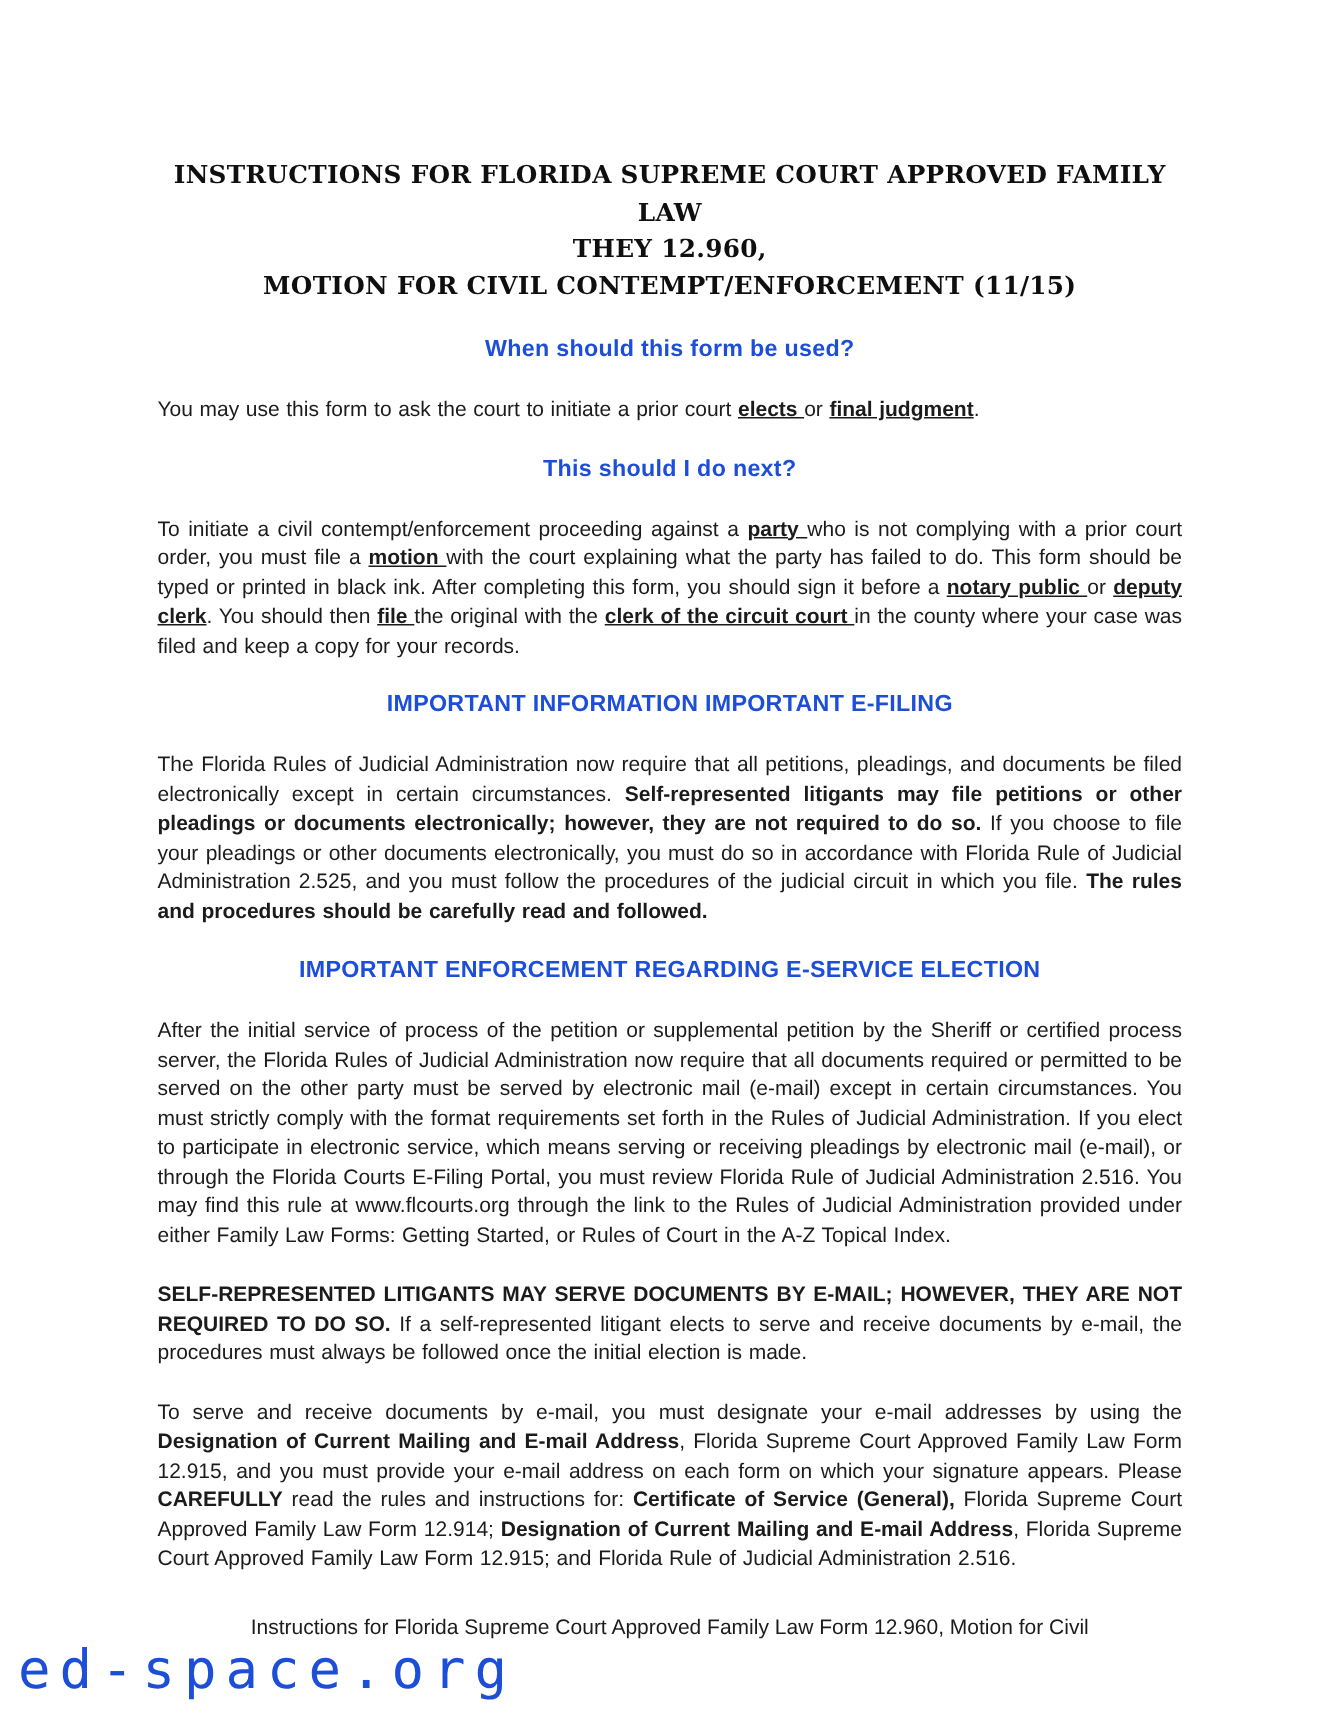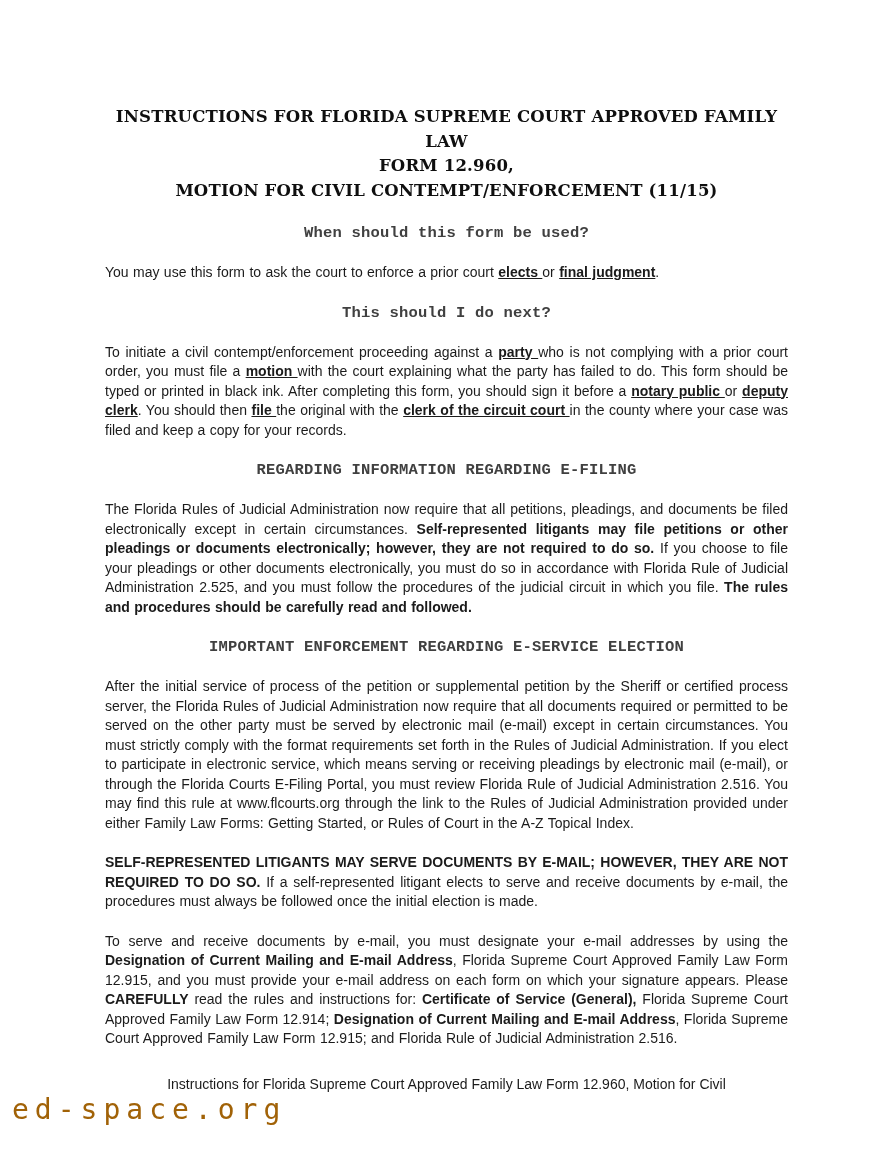--- a/index.html
+++ b/index.html
@@ -23,26 +23,26 @@
   .doc-title {
     font-family: "DejaVu Serif", serif;
     font-weight: bold;
     font-size: 16.5px;
     line-height: 24.5px;
     text-align: center;
     color: #0f0f0f;
     letter-spacing: 0.2px;
   }
   .section-heading {
-    font-family: Liberation Mono, monospace;
+    font-family: Liberation Sans, sans-serif;
     font-weight: bold;
     font-size: 15.5px;
     line-height: 20px;
     text-align: center;
-    color: #404040;
+    color: #1d4ed8;
     margin-top: 20px;
     margin-bottom: 20px;
     letter-spacing: 0.2px;
   }
   p.body-para {
     text-align: justify;
     line-height: 19.5px;
     margin-bottom: 20px;
     word-spacing: 0.5px;
   }
@@ -51,49 +51,49 @@
   .footer {
     margin-top: 26px;
     line-height: 18px;
     text-align: center;
   }
   .watermark {
     position: absolute;
     left: 12px;
     top: 1093px;
     font-family: "DejaVu Sans Mono", monospace;
-    font-size: 28px;
+    font-size: 36px;
     letter-spacing: 6px;
-    color: #a16207;
+    color: #1d4ed8;
     white-space: nowrap;
   }
 </style>
 </head>
 <body>
 
 <div class="page">
 
   <div class="doc-title">
     <div>INSTRUCTIONS FOR FLORIDA SUPREME COURT APPROVED FAMILY LAW</div>
-    <div>FORM 12.960,</div>
+    <div>THEY 12.960,</div>
     <div>MOTION FOR CIVIL CONTEMPT/ENFORCEMENT (11/15)</div>
   </div>
 
   <div>
     <div class="section-heading">When should this form be used?</div>
-    <p class="body-para"><span>You may use this form to ask the court to enforce a prior court </span><span class="b u">elects </span><span>or </span><span class="b u">final judgment</span><span>.</span></p>
+    <p class="body-para"><span>You may use this form to ask the court to initiate a prior court </span><span class="b u">elects </span><span>or </span><span class="b u">final judgment</span><span>.</span></p>
   </div>
 
   <div>
     <div class="section-heading">This should I do next?</div>
     <p class="body-para"><span>To initiate a civil contempt/enforcement proceeding against a </span><span class="b u">party </span><span>who is not complying with a prior court order, you must file a </span><span class="b u">motion </span><span>with the court explaining what the party has failed to do.  This form should be typed or printed in black ink.  After completing this form, you should sign it before a </span><span class="b u">notary public </span><span>or </span><span class="b u">deputy clerk</span><span>.  You should then </span><span class="b u">file </span><span>the original with the </span><span class="b u">clerk of the circuit court </span><span>in the county where your case was filed and keep a copy for your records.</span></p>
   </div>
 
   <div>
-    <div class="section-heading">REGARDING INFORMATION REGARDING E-FILING</div>
+    <div class="section-heading">IMPORTANT INFORMATION IMPORTANT E-FILING</div>
     <p class="body-para"><span>The Florida Rules of Judicial Administration now require that all petitions, pleadings, and documents be filed electronically except in certain circumstances.  </span><span class="b">Self-represented litigants may file petitions or other pleadings or documents electronically; however, they are not required to do so.</span><span>  If you choose to file your pleadings or other documents electronically, you must do so in accordance with Florida Rule of Judicial Administration 2.525, and you must follow the procedures of the judicial circuit in which you file.  </span><span class="b">The rules and procedures should be carefully read and followed.</span></p>
   </div>
 
   <div>
     <div class="section-heading">IMPORTANT ENFORCEMENT REGARDING E-SERVICE ELECTION</div>
     <p class="body-para"><span>After the initial service of process of the petition or supplemental petition by the Sheriff or certified process server, the Florida Rules of Judicial Administration now require that all documents required or permitted to be served on the other party must be served by electronic mail (e-mail) except in certain circumstances.  You must strictly comply with the format requirements set forth in the Rules of Judicial Administration.  If you elect to participate in electronic service, which means serving or receiving pleadings by electronic mail (e-mail), or through the Florida Courts E-Filing Portal, you must review Florida Rule of Judicial Administration 2.516.  You may find this rule at www.flcourts.org through the link to the Rules of Judicial Administration provided under either Family Law Forms: Getting Started, or Rules of Court in the A-Z Topical Index.</span></p>
     <p class="body-para"><span class="b">SELF-REPRESENTED LITIGANTS MAY SERVE DOCUMENTS BY E-MAIL; HOWEVER, THEY ARE NOT REQUIRED TO DO SO.</span><span>  If a self-represented litigant elects to serve and receive documents by e-mail, the procedures must always be followed once the initial election is made.</span></p>
     <p class="body-para"><span>To serve and receive documents by e-mail, you must designate your e-mail addresses by using the </span><span class="b">Designation of Current Mailing and E-mail Address</span><span>, Florida Supreme Court Approved Family Law Form 12.915, and you must provide your e-mail address on each form on which your signature appears. Please </span><span class="b">CAREFULLY</span><span> read the rules and instructions for: </span><span class="b">Certificate of Service (General),</span><span> Florida Supreme Court Approved Family Law Form 12.914; </span><span class="b">Designation of Current Mailing and E-mail Address</span><span>, Florida Supreme Court Approved Family Law Form 12.915; and Florida Rule of Judicial Administration 2.516.</span></p>
   </div>
 

